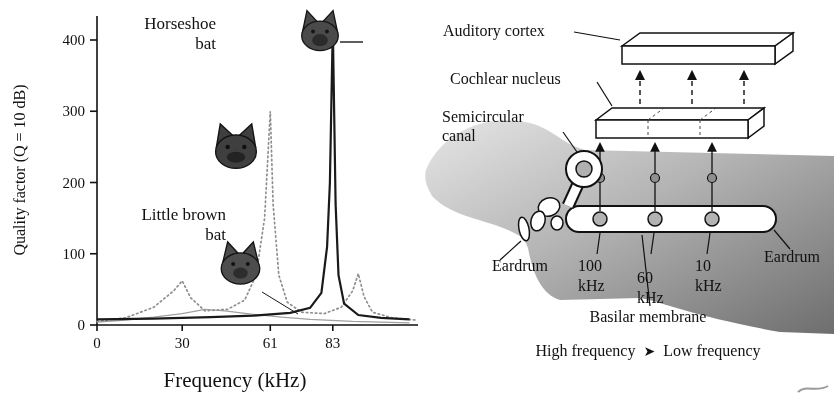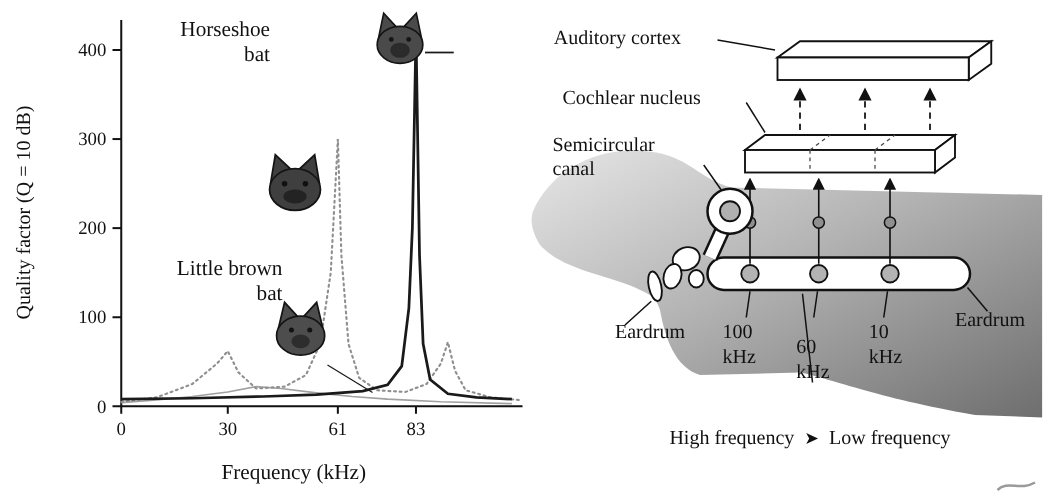--- a/index.html
+++ b/index.html
@@ -9,21 +9,21 @@
     overflow:hidden;
   }
   #scene-svg{position:absolute;left:0;top:0;z-index:1;}
   #scene-svg text{font-family:"Liberation Serif","DejaVu Serif",serif;font-size:15px;fill:#111;}
   .lbl{position:absolute;z-index:2;font-size:16px;line-height:1.18;white-space:normal;}
   .bat-icon{position:absolute;z-index:3;}
   .ylabel{
     position:absolute;left:-128px;top:159px;width:300px;height:22px;z-index:2;
     text-align:center;font-size:16px;transform:rotate(-90deg);
   }
-  .xlabel{position:absolute;left:130px;top:368px;width:210px;text-align:center;font-size:17px;z-index:2;}
+  .xlabel{position:absolute;left:130px;top:368px;width:210px;text-align:center;font-size:21px;z-index:2;}
   .series-label{font-size:17px;text-align:right;}
   .flow-caption{position:absolute;left:468px;top:342px;width:360px;text-align:center;font-size:16px;z-index:2;}
   .flow-arrow{font-family:"DejaVu Sans",sans-serif;font-size:14px;padding:0 4px;}
   .freq-lbl{text-align:left;line-height:1.25;}
 </style>
 </head>
 <body>
 
 <div class="figure">
 
@@ -194,20 +194,21 @@
   </svg>
 
   <div class="lbl" style="left:443px;top:22px;">Auditory cortex</div>
   <div class="lbl" style="left:450px;top:70px;">Cochlear nucleus</div>
   <div class="lbl" style="left:442px;top:108px;width:104px;">Semicircular canal</div>
   <div class="lbl" style="left:449px;top:257px;margin-left:43px;">Eardrum</div>
   <div class="lbl freq-lbl" style="left:578px;top:256px;width:38px;">100 kHz</div>
   <div class="lbl freq-lbl" style="left:637px;top:256px;width:34px;margin-top:12px;">60 kHz</div>
   <div class="lbl freq-lbl" style="left:695px;top:256px;width:34px;">10 kHz</div>
   <div class="lbl" style="left:764px;top:248px;">Eardrum</div>
+  <div class="lbl" style="left:560px;top:308px;width:176px;text-align:center;">Basilar membrane</div>
 
   <div class="flow-caption">
     <span>High frequency</span>
     <span class="flow-arrow">➤</span>
     <span>Low frequency</span>
   </div>
 
 </div>
 
 </body></html>

